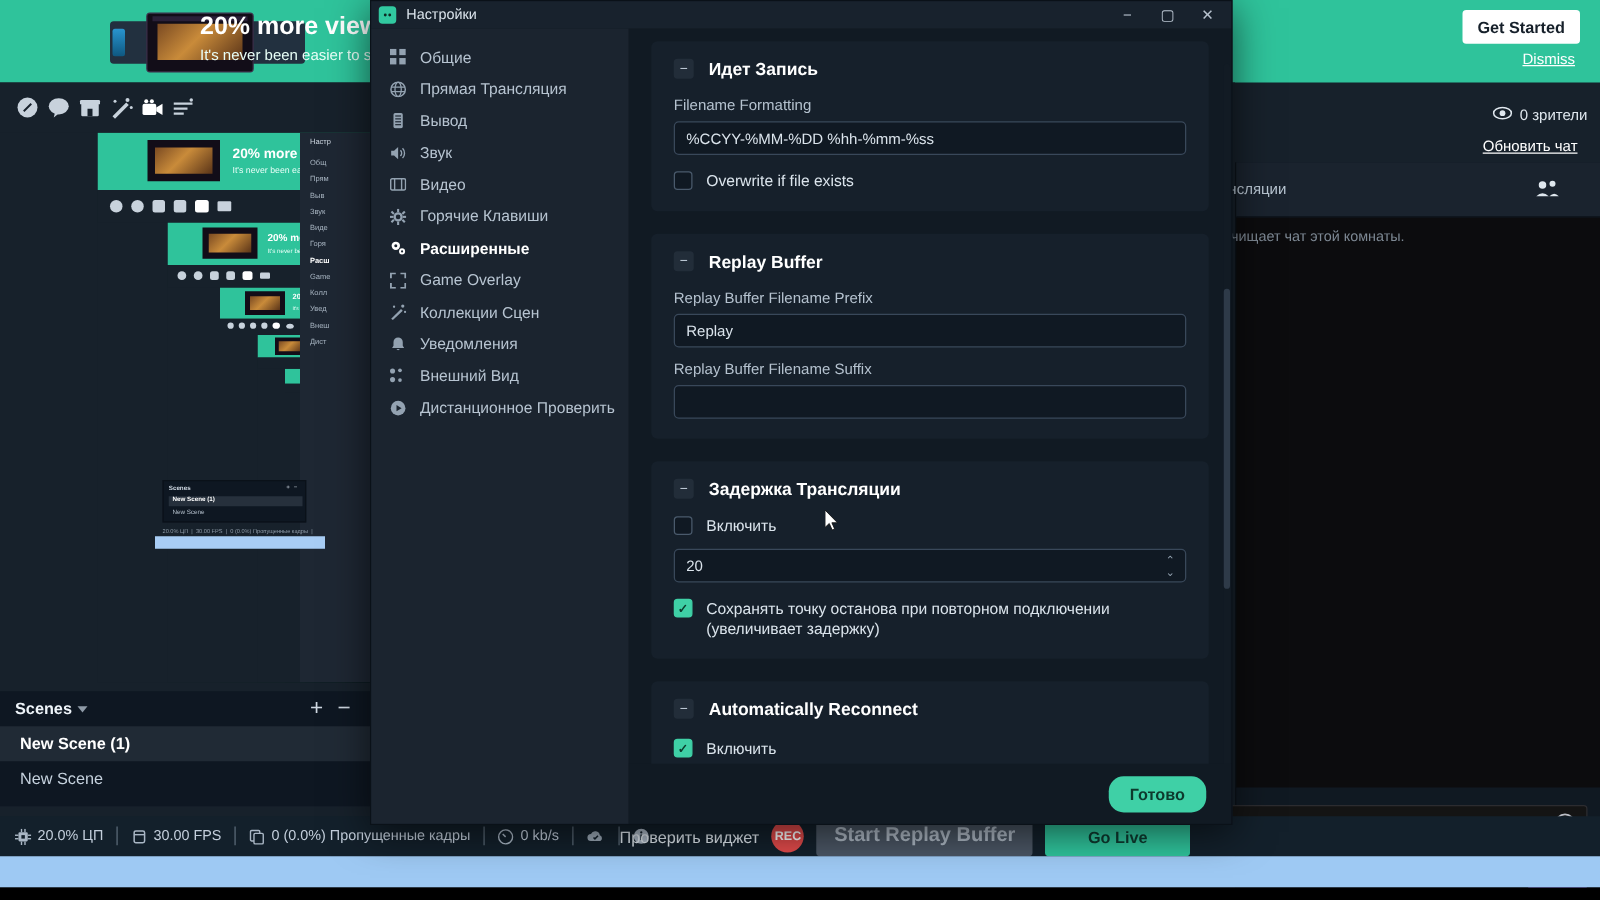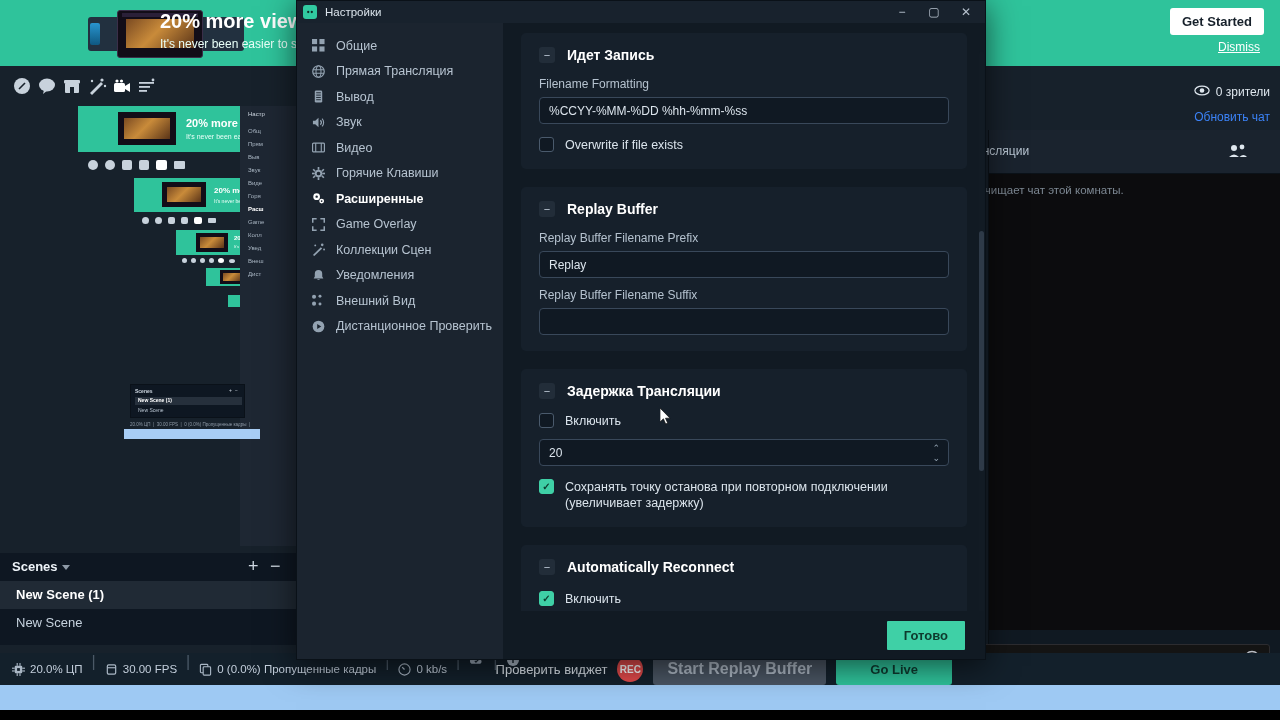--- a/index.html
+++ b/index.html
@@ -33,21 +33,21 @@
   .get-started {
     position:absolute; right:16px; top:8px; background:#fff; color:#16202a;
     font-size:13px; font-weight:bold; padding:6px 12px; border-radius:3px; border:none; cursor:pointer;
   }
   .dismiss { position:absolute; right:20px; top:40px; color:#fff; font-size:12px; text-decoration:underline; cursor:pointer; }
 
   .bg-toolbar { position:absolute; left:0; top:66px; width:988px; height:40px; background:#17212b; }
   .bg-toolbar .ic { position:absolute; top:10px; width:20px; height:20px; color:#c8d2dc; }
 
   .viewers { position:absolute; right:10px; top:85px; color:#dfe7ee; font-size:12px; display:flex; align-items:center; gap:6px;}
-  .refresh-chat { position:absolute; right:10px; top:110px; color:#3b82f6; font-size:12px; cursor:pointer;}
+  .refresh-chat { position:absolute; right:18px; top:110px; color:#ffffff; font-size:12px; text-decoration:underline; cursor:pointer;}
   .stream-label { position:absolute; left:964px; top:86px; color:#9fb0bf; font-size:12px; white-space:nowrap;}
 
   .chat-panel { position:absolute; left:988px; top:130px; width:292px; height:590px; background:#101922; border-left:1px solid #0b1219;}
   .chat-head { position:relative; height:44px; background:#1a232e; border-bottom:1px solid #0b1219; }
   .chat-head-label { position:absolute; left:-34px; top:14px; color:#b9c6d2; font-size:12px; white-space:nowrap; }
   .chat-body { position:absolute; left:0; top:44px; right:0; bottom:90px; background:#0c0c0e; }
   .chat-msg { color:#7d8893; font-size:11.5px; padding:10px 8px 0 0; margin-left:-48px; white-space:nowrap;}
   .chat-input-wrap { position:absolute; left:-10px; right:10px; bottom:46px; height:30px;
      background:#141414; border:1px solid #2c2c30; border-radius:3px; }
   .chat-input-ph { position:absolute; left:10px; top:7px; color:#8d8d93; font-size:12px; }
@@ -77,21 +77,21 @@
   
   .scenes-dock { position:absolute; left:0; top:553px; width:300px; height:92px; background:#0e1722; }
   .scenes-head { position:relative; height:28px; }
   .scenes-title { position:absolute; left:12px; top:6px; color:#eef4f9; font-size:13px; font-weight:bold;}
   .caret { position:absolute; left:62px; top:12px; width:0;height:0;border-left:4px solid transparent;border-right:4px solid transparent;border-top:5px solid #8e9aa7;}
   .sc-btn { position:absolute; top:4px; color:#cfd8e2; font-size:18px; line-height:18px; cursor:pointer;}
   .scene-row { height:28px; line-height:28px; padding-left:16px; color:#c6d2de; font-size:13px; cursor:pointer;}
   .scene-row.sel { background:#202a35; color:#fff; font-weight:bold; }
 
   .status-bar { position:absolute; left:0; top:653px; width:1280px; height:32px;
-     background:#13202b; display:flex; }
+     background:#13202b; display:flex; align-items:center; }
   .sb-item { display:flex; align-items:center; gap:5px; color:#c3cedb; font-size:11.5px; white-space:nowrap;}
   .sb-sep { color:#4b5967; margin:0 9px; }
   .sb-icon { width:13px; height:13px; color:#aab7c5; display:inline-block;}
   .go-actions { position:absolute; right:0; top:653px; height:32px; display:flex; align-items:center; gap:10px; padding-right:328px;}
   .check-widget { color:#dfe7ee; font-size:13px; }
   .rec-badge { width:26px;height:26px;border-radius:50%;background:#e04a4a;color:#fff;font-size:10px;font-weight:bold;
      display:flex;align-items:center;justify-content:center;}
   .btn-replay { background:#4a5563; color:#aeb9c5; font-size:16px; font-weight:bold; padding:7px 14px;border:none;border-radius:3px;cursor:pointer;}
   .btn-golive { background:#2fc39b; color:#0e3b30; font-size:13px; font-weight:bold; padding:8px 34px;border:none;border-radius:3px;cursor:pointer;}
   .blue-strip { position:absolute; left:0; top:685px; width:1280px; height:25px; background:#9ec9f3;}
@@ -134,21 +134,21 @@
   .cb { width:15px;height:15px;border-radius:3px;border:1px solid #4a5a6c;background:#101923; flex:0 0 15px; cursor:pointer;}
   .cb.on { background:#3fd0a6; border-color:#3fd0a6; display:flex;align-items:center;justify-content:center;color:#0c3a2c;font-size:10px;font-weight:bold;}
   .cb-label { color:#dbe4ec; font-size:12.5px; line-height:16px; }
   .mb8 { margin-bottom:10px; }
 
   .scrollbar { position:absolute; right:1px; top:28px; width:5px; height:600px; background:#121b24; border-radius:3px;}
   .scroll-thumb { position:absolute; left:0; top:180px; width:5px; height:240px; background:#2e3a48; border-radius:3px;}
 
   .modal-footer { position:absolute; left:0; right:0; bottom:0; height:48px; background:#111a23; }
   .btn-done { position:absolute; right:20px; top:10px; background:#3fd0a6; color:#0d3a2d;
-      font-size:13px; font-weight:bold; padding:7px 17px; border:none; border-radius:1px; cursor:pointer;}
+      font-size:13px; font-weight:bold; padding:7px 17px; border:none; border-radius:12px; cursor:pointer;}
 
   .cursor { position:absolute; left:660px; top:408px; width:12px; height:18px; pointer-events:none;}
 </style>
 </head>
 <body>
 
 <div id="app">
 
   <div class="bg-app">
 

